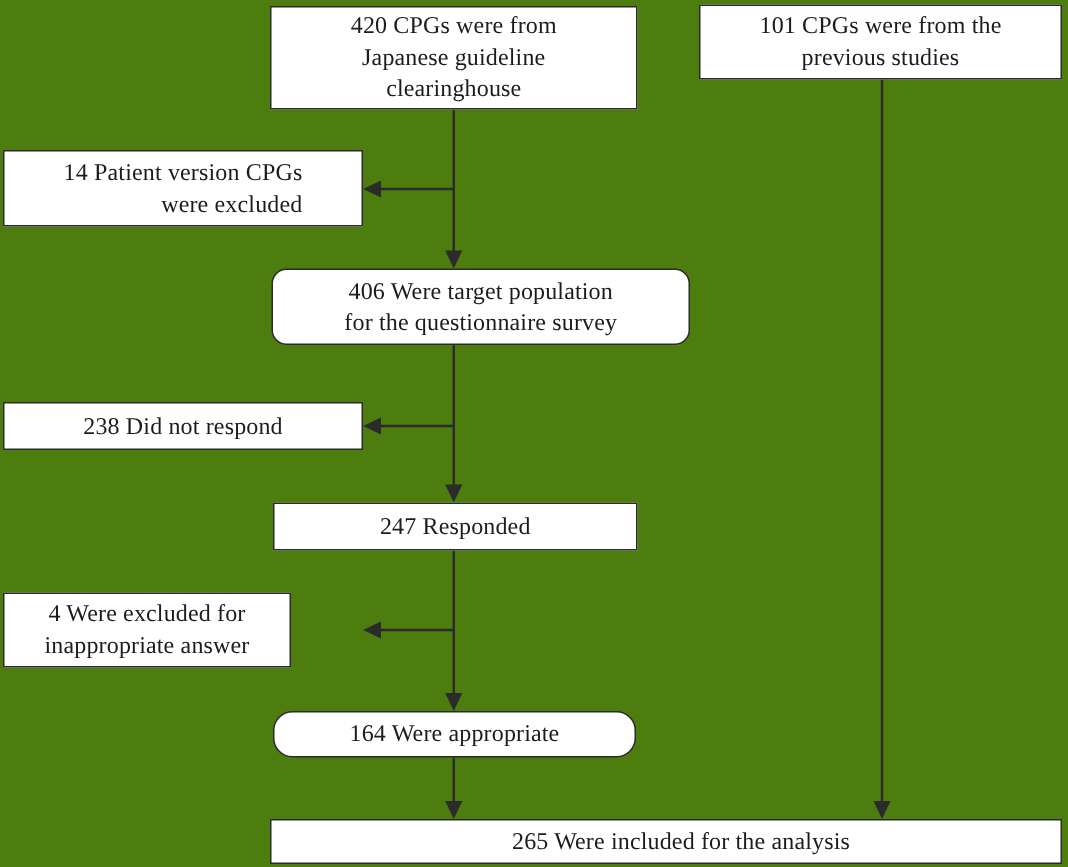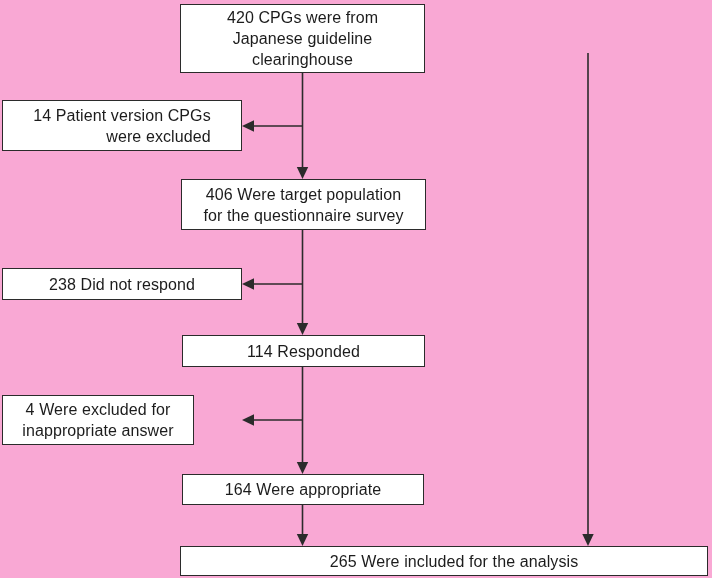--- a/index.html
+++ b/index.html
@@ -4,22 +4,22 @@
 <style>
   html, body {
     margin: 0;
     padding: 0;
     background: #ffffff;
   }
   .canvas {
     position: relative;
     width: 712px;
     height: 578px;
-    background: #f9a8d4;
-    font-family: Liberation Sans, sans-serif;
+    background: #4d7c0f;
+    font-family: Liberation Serif, serif;
     overflow: hidden;
   }
   .flow-box {
     position: absolute;
     box-sizing: border-box;
     border: 1.6px solid #2b2b2b;
     background: #ffffff;
     display: flex;
     align-items: center;
     justify-content: center;
@@ -47,25 +47,25 @@
     stroke-width: 1.6;
   }
   svg.connectors polygon {
     fill: #2b2b2b;
     stroke: none;
   }
   
   #box-clearinghouse      { left: 180px; top: 4px;   width: 245px; height: 69px; }
   #box-previous-studies   { left: 466px; top: 3px;   width: 242px; height: 50px; }
   #box-patient-excluded   { left: 2px;   top: 100px; width: 240px; height: 51px; text-align: right; }
-  #box-target-population  { left: 181px; top: 179px; width: 245px; height: 51px; }
+  #box-target-population  { left: 181px; top: 179px; width: 279px; height: 51px; border-radius: 10px; }
   #box-did-not-respond    { left: 2px;   top: 268px; width: 240px; height: 32px; justify-content: center; }
   #box-responded          { left: 182px; top: 335px; width: 243px; height: 32px; }
   #box-excluded-answer    { left: 2px;   top: 395px; width: 192px; height: 50px; }
-  #box-appropriate        { left: 182px; top: 474px; width: 242px; height: 31px; }
+  #box-appropriate        { left: 182px; top: 474px; width: 242px; height: 31px; border-radius: 13px; }
   #box-included-analysis  { left: 180px; top: 546px; width: 528px; height: 30px; padding-left: 20px; }
 </style>
 </head>
 <body>
 
 <div class="canvas">
 
   <svg class="connectors" viewBox="0 0 712 578" xmlns="http://www.w3.org/2000/svg">
 
     <line x1="302.5" y1="73" x2="302.5" y2="168"></line>
@@ -92,37 +92,41 @@
     <line x1="588" y1="53" x2="588" y2="535"></line>
     <polygon points="588,546 582.3,534 593.7,534"></polygon>
   </svg>
 
   <div class="flow-box" id="box-clearinghouse">
     <span class="box-text">420 CPGs were from
 Japanese guideline
 clearinghouse</span>
   </div>
 
+  <div class="flow-box" id="box-previous-studies">
+    <span class="box-text">101 CPGs were from the
+previous studies</span>
+  </div>
 
   <div class="flow-box" id="box-patient-excluded">
     <span class="box-text">14 Patient version CPGs
 were excluded</span>
   </div>
 
   <div class="flow-box" id="box-target-population">
     <span class="box-text">406 Were target population
 for the questionnaire survey</span>
   </div>
 
   <div class="flow-box" id="box-did-not-respond">
     <span class="box-text">238 Did not respond</span>
   </div>
 
   <div class="flow-box" id="box-responded">
-    <span class="box-text">114 Responded</span>
+    <span class="box-text">247 Responded</span>
   </div>
 
   <div class="flow-box" id="box-excluded-answer">
     <span class="box-text">4 Were excluded for
 inappropriate answer</span>
   </div>
 
   <div class="flow-box" id="box-appropriate">
     <span class="box-text">164 Were appropriate</span>
   </div>

